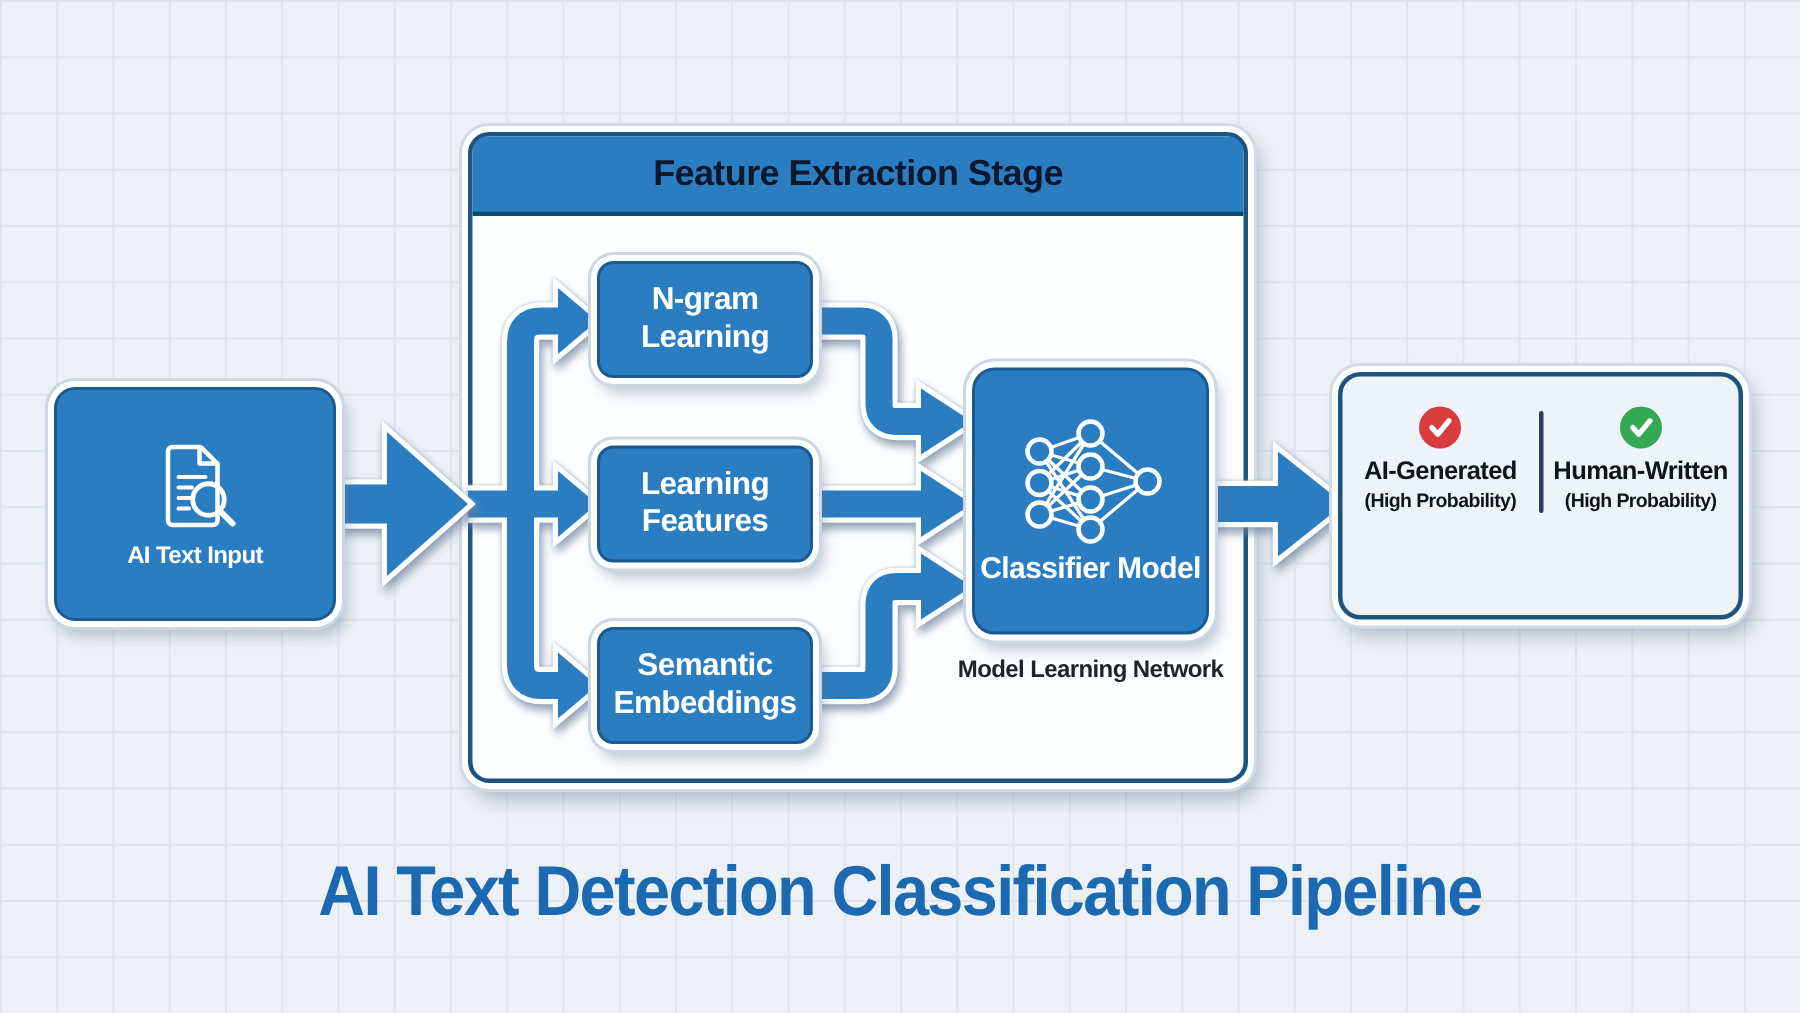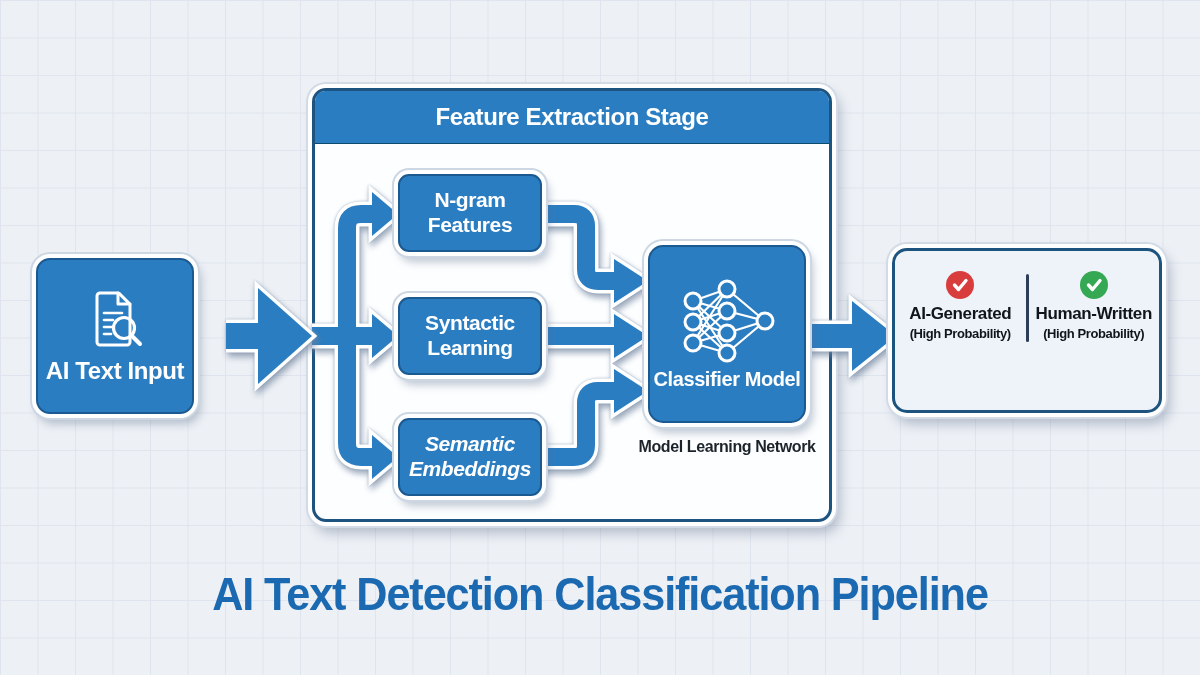--- a/index.html
+++ b/index.html
@@ -14,36 +14,36 @@
   }
   
   .bluebox{
     position:absolute;box-sizing:border-box;z-index:3;
     background:#2b7dc1;border:2px solid #1b5a91;border-radius:11px;
     box-shadow:0 0 0 4px #ffffff, 0 0 0 6px #ccd7e3, 4px 7px 9px 3px rgba(90,110,140,.38);
     color:#fff;font-weight:bold;text-align:center;
     display:flex;flex-direction:column;align-items:center;justify-content:center;
     letter-spacing:-0.4px;
   }
-  .input-box{left:36px;top:258px;width:158px;height:156px;border-radius:14px;font-size:24px;gap:6px;}
+  .input-box{left:36px;top:258px;width:188px;height:156px;border-radius:14px;font-size:16px;gap:6px;}
   .feature-box{left:398px;width:144px;height:78px;font-size:21px;line-height:1.18;padding:0 6px;}
-  .fb-ngram{top:174px;} .fb-syntactic{top:297px;} .fb-semantic{top:418px;font-style:italic;}
+  .fb-ngram{top:174px;} .fb-syntactic{top:297px;} .fb-semantic{top:418px;}
   .classifier-box{left:648px;top:245px;width:158px;height:178px;border-radius:15px;font-size:20px;line-height:1.22;gap:4px;}
   
   .frame{
     position:absolute;box-sizing:border-box;
     background:#fdfeff;border:3px solid #1d537f;border-radius:14px;
     box-shadow:0 0 0 4px #ffffff, 0 0 0 6px #d2dbe5, 5px 8px 12px 3px rgba(90,110,140,.40);
   }
   .frame .frame-header{
     box-sizing:border-box;width:100%;
-    background:#2b7dc1;border-bottom:1px solid #0c4a6e;
+    background:#2b7dc1;border-bottom:3px solid #0c4a6e;
     border-radius:10px 10px 0 0;
     display:flex;align-items:center;justify-content:center;
-    color:#ffffff;font-weight:bold;letter-spacing:-0.4px;text-align:center;
+    color:#0f172a;font-weight:bold;letter-spacing:-0.4px;text-align:center;
   }
   .feature-stage{left:312px;top:88px;width:520px;height:434px;z-index:1;}
   .feature-stage .frame-header{height:53px;font-size:24px;}
   .output-box{left:892px;top:248px;width:270px;height:165px;z-index:3;background:#eef3f9;border-radius:15px;}
   .output-box .frame-header{height:52px;font-size:24px;border-radius:11px 11px 0 0;}
   .output-body{display:flex;align-items:stretch;height:107px;}
   .result-col{flex:1;display:flex;flex-direction:column;align-items:center;justify-content:center;gap:2px;padding-top:2px;}
   .result-divider{width:3px;background:#2c3e55;border-radius:2px;align-self:center;height:68px;margin-top:6px;}
   .check-circle{width:28px;height:28px;border-radius:50%;display:flex;align-items:center;justify-content:center;margin-bottom:3px;}
   .check-circle.red{background:#d93c3c;}
@@ -145,24 +145,24 @@
     <div>AI Text Input</div>
   </div>
 
   <div class="frame feature-stage">
     <div class="frame-header">
       <span>Feature Extraction Stage</span>
     </div>
   </div>
 
   <div class="bluebox feature-box fb-ngram">
-    <span>N-gram Features</span>
+    <span>N-gram Learning</span>
   </div>
   <div class="bluebox feature-box fb-syntactic">
-    <span>Syntactic Learning</span>
+    <span>Learning Features</span>
   </div>
   <div class="bluebox feature-box fb-semantic">
     <span>Semantic Embeddings</span>
   </div>
 
   <div class="bluebox classifier-box">
     <svg width="104" height="86" viewBox="0 0 104 86">
       <g stroke="#ffffff" stroke-width="2.2">
         <path d="M18,24 L52,12 M18,24 L52,34 M18,24 L52,56 M18,24 L52,76"></path>
         <path d="M18,45 L52,12 M18,45 L52,34 M18,45 L52,56 M18,45 L52,76"></path>

